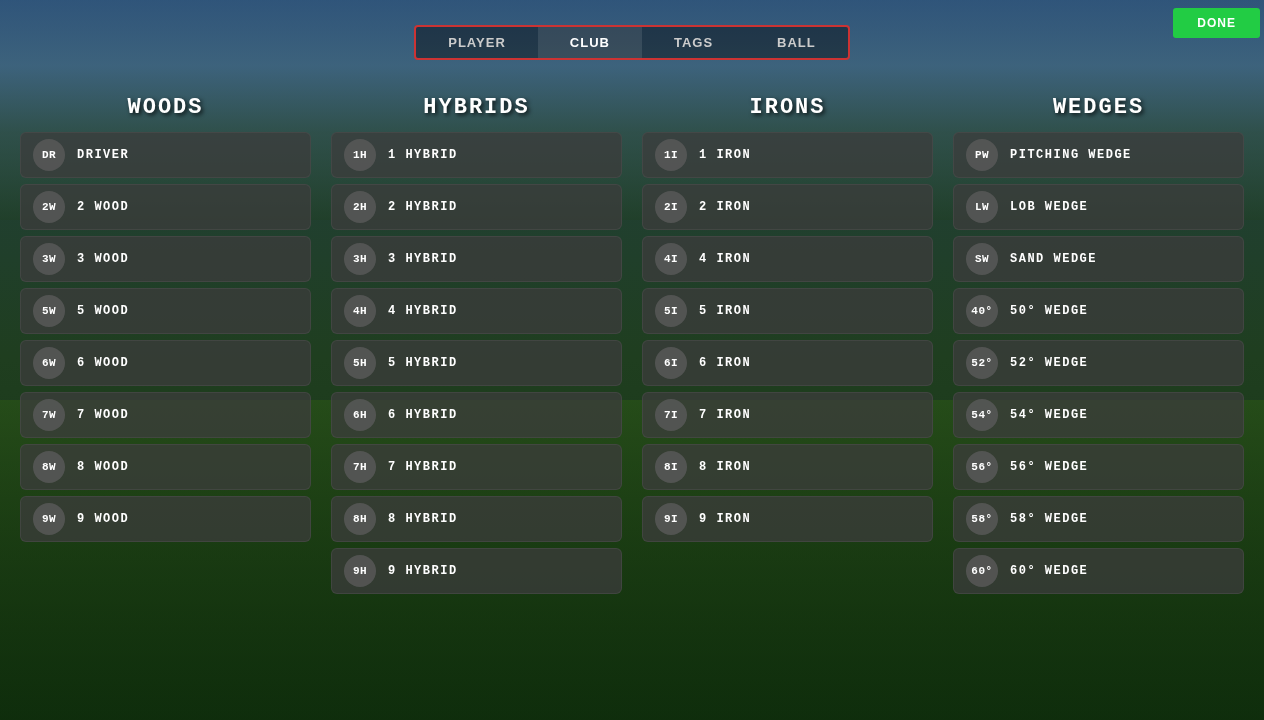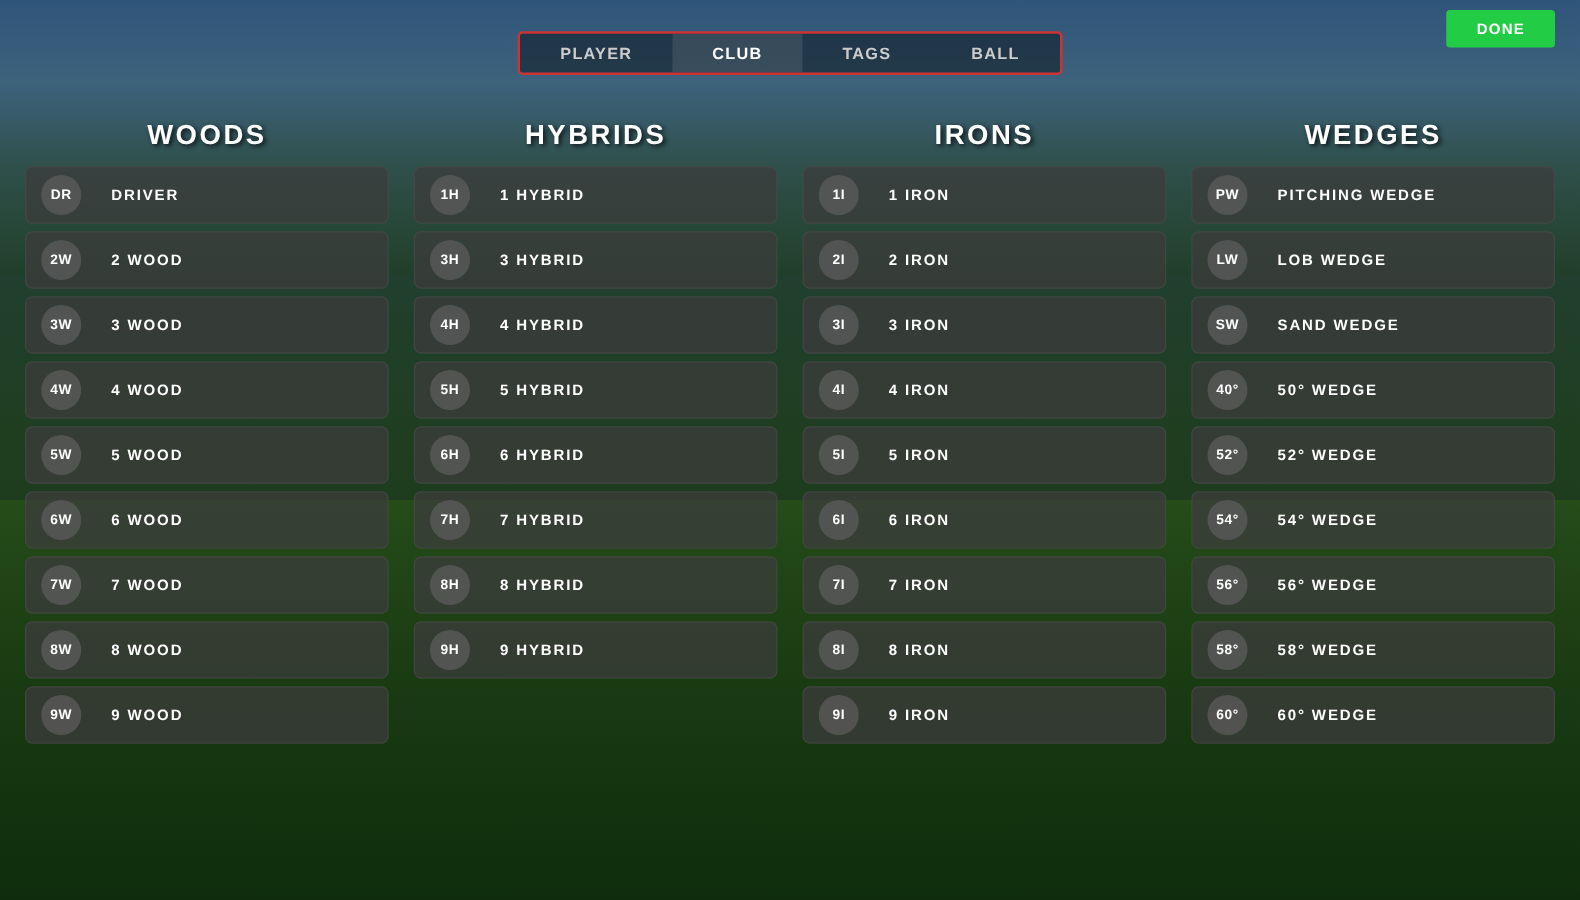--- a/index.html
+++ b/index.html
@@ -79,21 +79,21 @@
     }
 
     .nav-tab.active {
       color: #ffffff;
       background: rgba(255,255,255,0.1);
       text-align: right;
     }
 
     .done-btn {
       position: absolute;
-      right: 20px;
+      right: 4px;
       top: 8px;
       background: #22cc44;
       color: white;
       border: none;
       padding: 8px 24px;
       font-size: 12px;
       font-weight: bold;
       letter-spacing: 1px;
       cursor: pointer;
       border-radius: 3px;
@@ -101,20 +101,21 @@
     }
 
     
     .main-grid {
       display: grid;
       grid-template-columns: repeat(4, 1fr);
       gap: 0 20px;
       padding: 10px 20px;
       width: 100%;
       flex: 1;
+      font-family: Liberation Mono, monospace;
     }
 
     .column {
       display: flex;
       flex-direction: column;
       align-items: center;
     }
 
     .column-header {
       color: white;
@@ -133,21 +134,21 @@
       width: 100%;
     }
 
     .club-item {
       display: flex;
       align-items: center;
       background: rgba(60,60,60,0.75);
       border-radius: 6px;
       padding: 6px 12px;
       cursor: pointer;
-      gap: 24px;
+      gap: 12px;
       border: 1px solid rgba(80,80,80,0.5);
       transition: background 0.2s;
     }
 
     .club-badge {
       background: rgba(90,90,90,0.8);
       color: white;
       font-size: 11px;
       font-weight: bold;
       min-width: 32px;
@@ -199,24 +200,20 @@
           </div>
           <div class="club-item">
             <div class="club-badge">2W</div>
             <div class="club-name">2 WOOD</div>
           </div>
           <div class="club-item">
             <div class="club-badge">3W</div>
             <div class="club-name">3 WOOD</div>
           </div>
           <div class="club-item">
-            <div class="club-badge">4W</div>
-            <div class="club-name">4 WOOD</div>
-          </div>
-          <div class="club-item">
             <div class="club-badge">5W</div>
             <div class="club-name">5 WOOD</div>
           </div>
           <div class="club-item">
             <div class="club-badge">6W</div>
             <div class="club-name">6 WOOD</div>
           </div>
           <div class="club-item">
             <div class="club-badge">7W</div>
             <div class="club-name">7 WOOD</div>
@@ -232,20 +229,24 @@
         </div>
       </div>
       <div class="column">
         <div class="column-header">HYBRIDS</div>
         <div class="club-list">
           <div class="club-item">
             <div class="club-badge">1H</div>
             <div class="club-name">1 HYBRID</div>
           </div>
           <div class="club-item">
+            <div class="club-badge">2H</div>
+            <div class="club-name">2 HYBRID</div>
+          </div>
+          <div class="club-item">
             <div class="club-badge">3H</div>
             <div class="club-name">3 HYBRID</div>
           </div>
           <div class="club-item">
             <div class="club-badge">4H</div>
             <div class="club-name">4 HYBRID</div>
           </div>
           <div class="club-item">
             <div class="club-badge">5H</div>
             <div class="club-name">5 HYBRID</div>
@@ -273,24 +274,20 @@
         <div class="club-list">
           <div class="club-item">
             <div class="club-badge">1I</div>
             <div class="club-name">1 IRON</div>
           </div>
           <div class="club-item">
             <div class="club-badge">2I</div>
             <div class="club-name">2 IRON</div>
           </div>
           <div class="club-item">
-            <div class="club-badge">3I</div>
-            <div class="club-name">3 IRON</div>
-          </div>
-          <div class="club-item">
             <div class="club-badge">4I</div>
             <div class="club-name">4 IRON</div>
           </div>
           <div class="club-item">
             <div class="club-badge">5I</div>
             <div class="club-name">5 IRON</div>
           </div>
           <div class="club-item">
             <div class="club-badge">6I</div>
             <div class="club-name">6 IRON</div>

